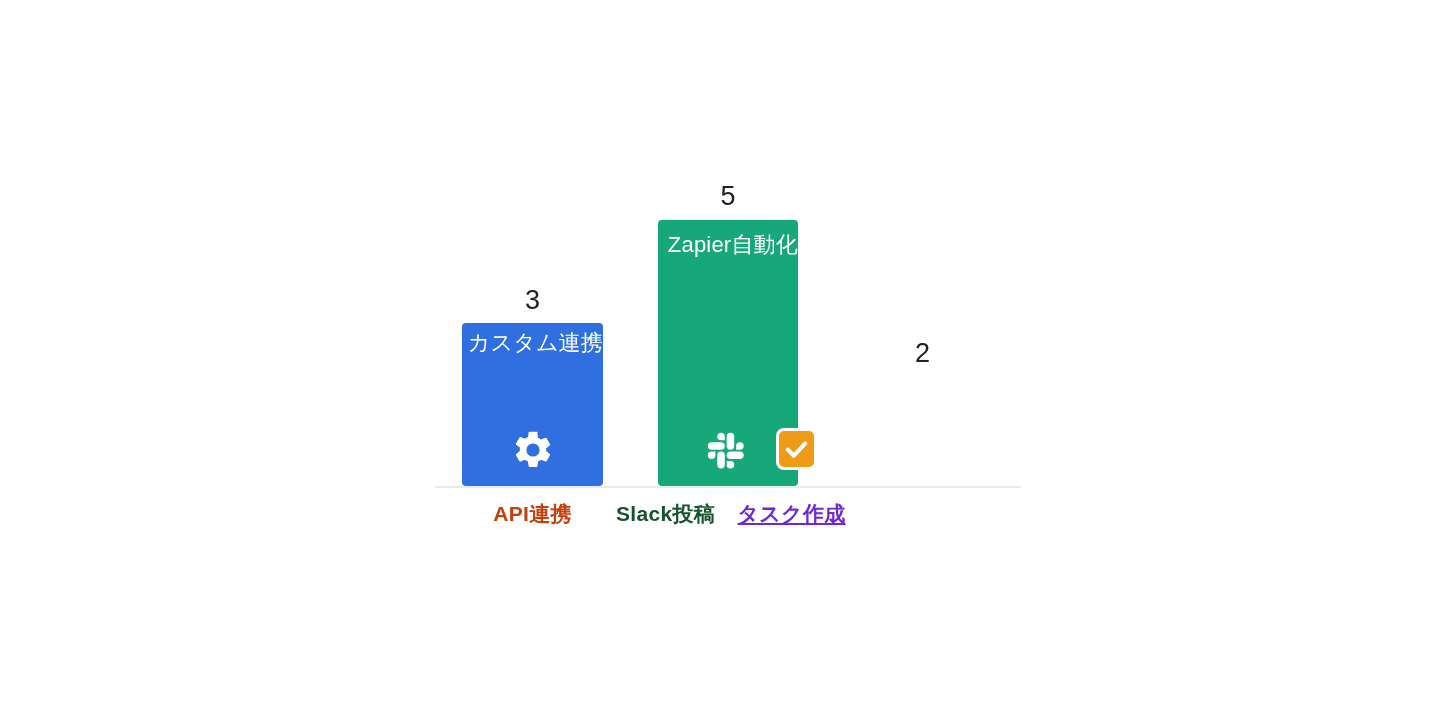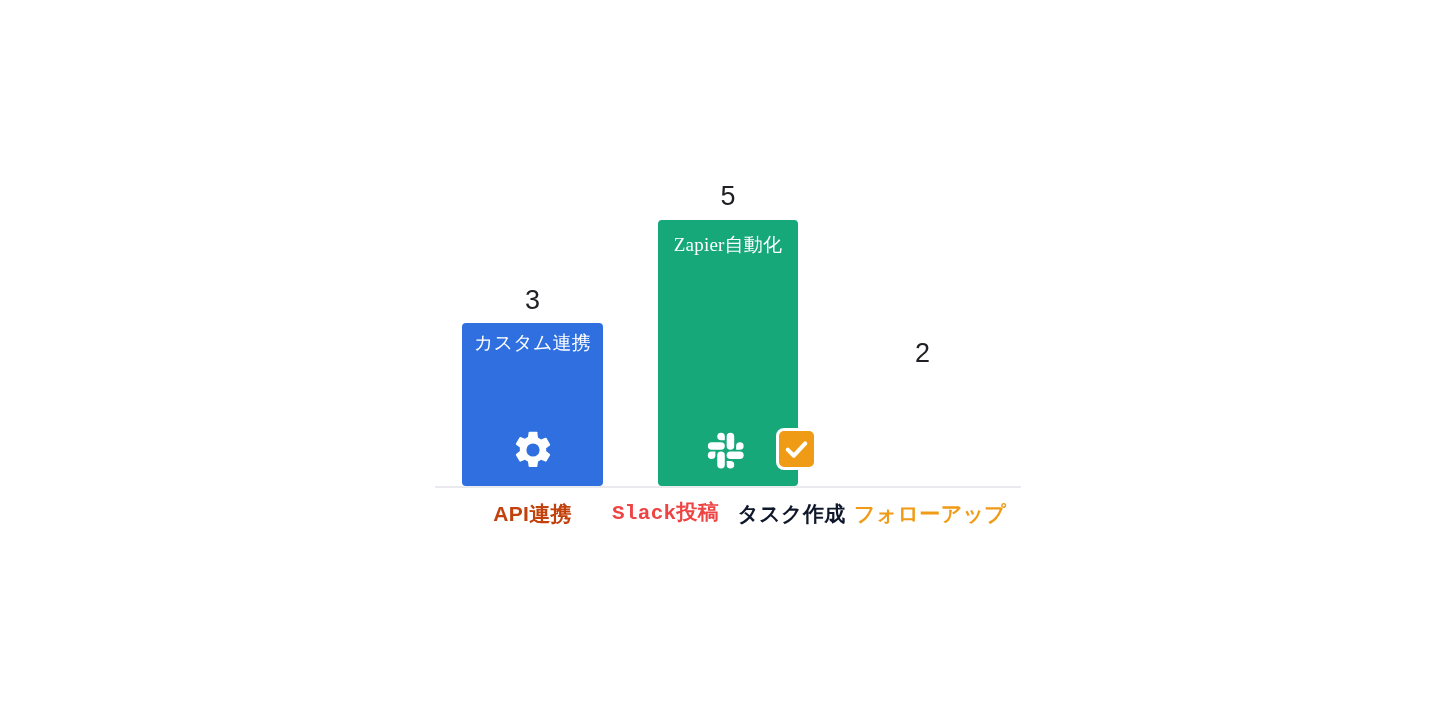--- a/index.html
+++ b/index.html
@@ -42,27 +42,26 @@
   
   .bar {
     position: absolute;
     border-radius: 4px;
     box-sizing: border-box;
   }
   .bar-inner-label {
     position: absolute;
     left: 0;
     right: 0;
-    text-align: center;
+    text-align: right;
     color: #ffffff;
-    font-size: 19px;
+    font-size: 22px;
     line-height: 22px;
     letter-spacing: 0.2px;
     white-space: nowrap;
-    font-family: Liberation Serif, serif;
   }
   .bar-icon {
     position: absolute;
     left: 50%;
     transform: translateX(-50%);
     bottom: 14px;
     width: 44px;
     height: 44px;
     display: block;
   }
@@ -145,20 +144,19 @@
       <svg viewBox="0 0 24 24" aria-hidden="true">
         <path fill="none" stroke="#ffffff" stroke-width="2.8" stroke-linecap="round" stroke-linejoin="round" d="M6 12.4 10.2 16.6 18 8.2"></path>
       </svg>
     </div>
 
     <div class="value-label" style="left:852px; top:338px; width:141px;">2</div>
 
 
     <div class="cat-label" style="left:462px; top:501px; width:141px; color:#c2410c;">API連携</div>
 
-    <div class="cat-label" style="left:595px; top:501px; width:141px; color:#ef4444;font-family:Liberation Mono, monospace;">Slack投稿</div>
+    <div class="cat-label" style="left:595px; top:501px; width:141px; color:#14532d;">Slack投稿</div>
 
-    <div class="cat-label" style="left:721px; top:501px; width:141px; color:#0f172a;">タスク作成</div>
+    <div class="cat-label" style="left:721px; top:501px; width:141px; color:#6d28d9;text-decoration:underline;">タスク作成</div>
 
-    <div class="cat-label" style="left:840px; top:501px; width:180px; color:#ef9b16;">フォローアップ</div>
 
   </div>
 </div>
 
 </body></html>

